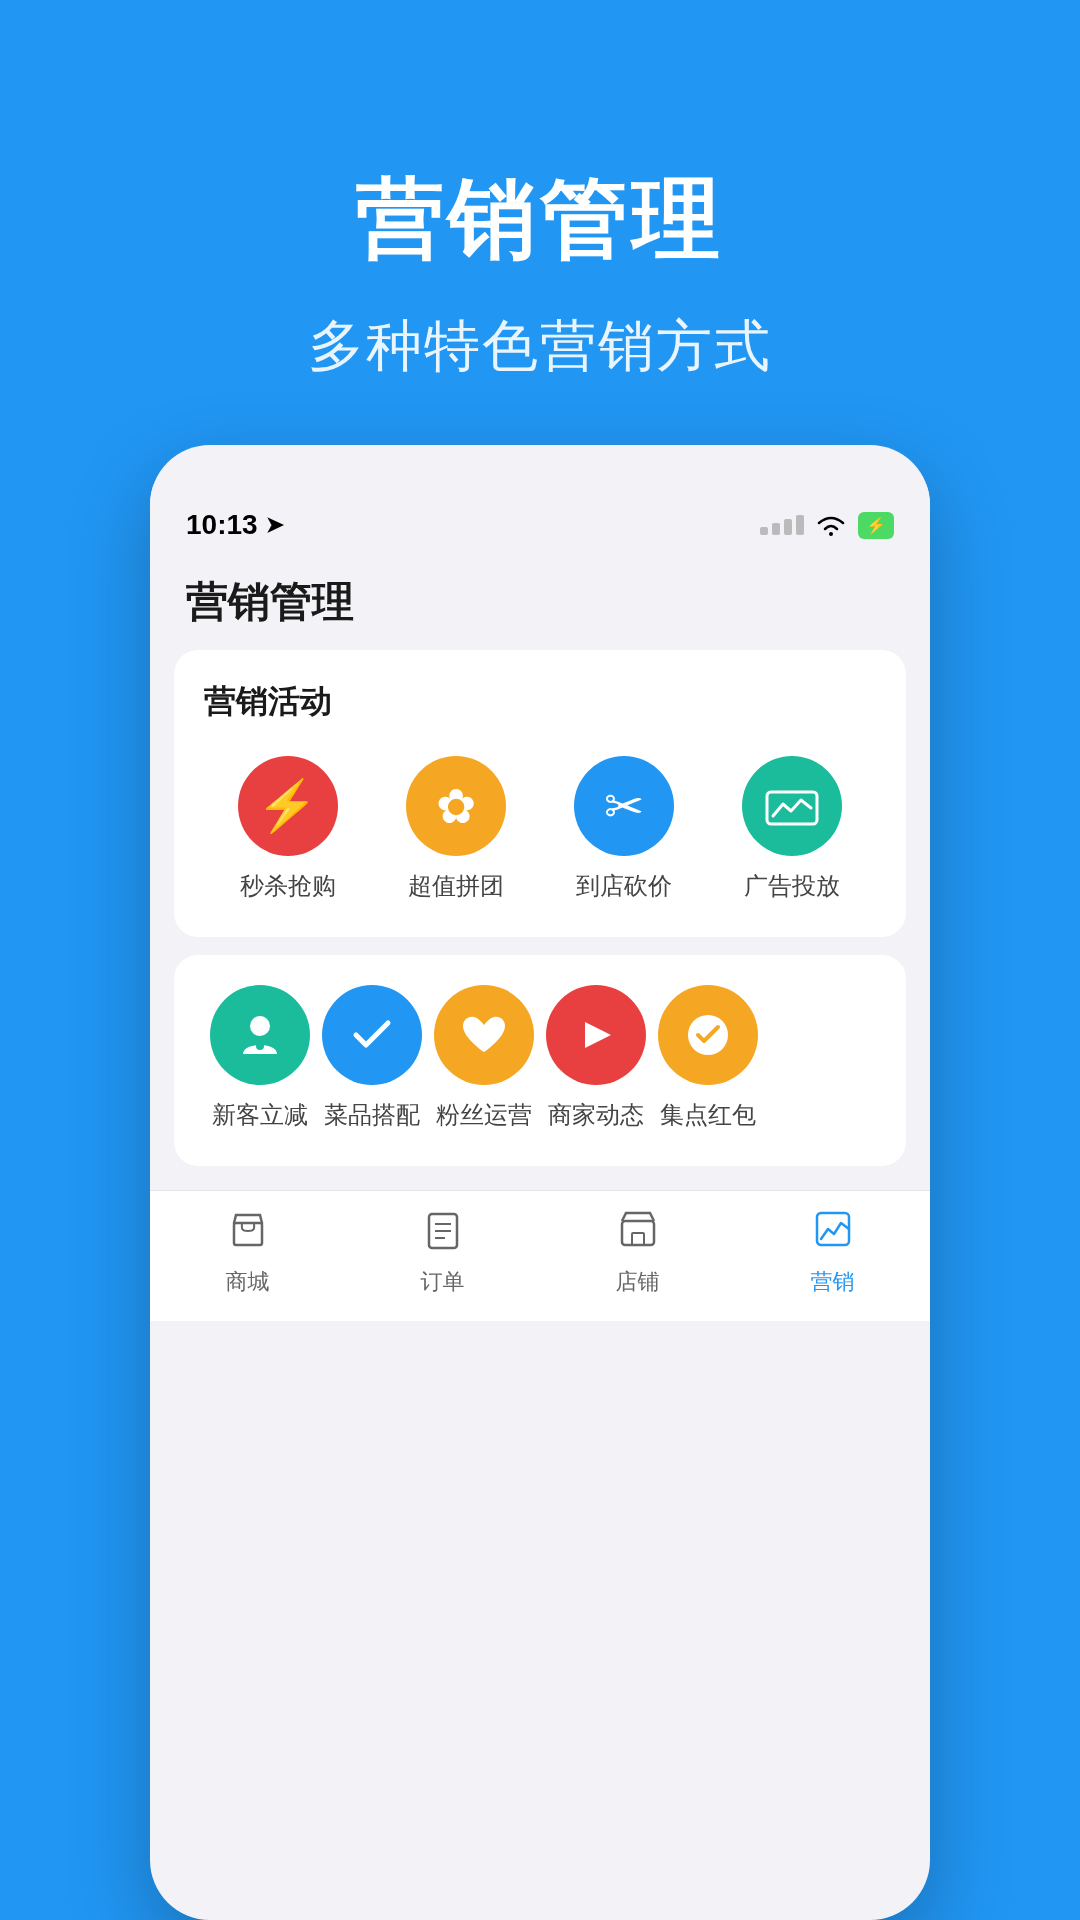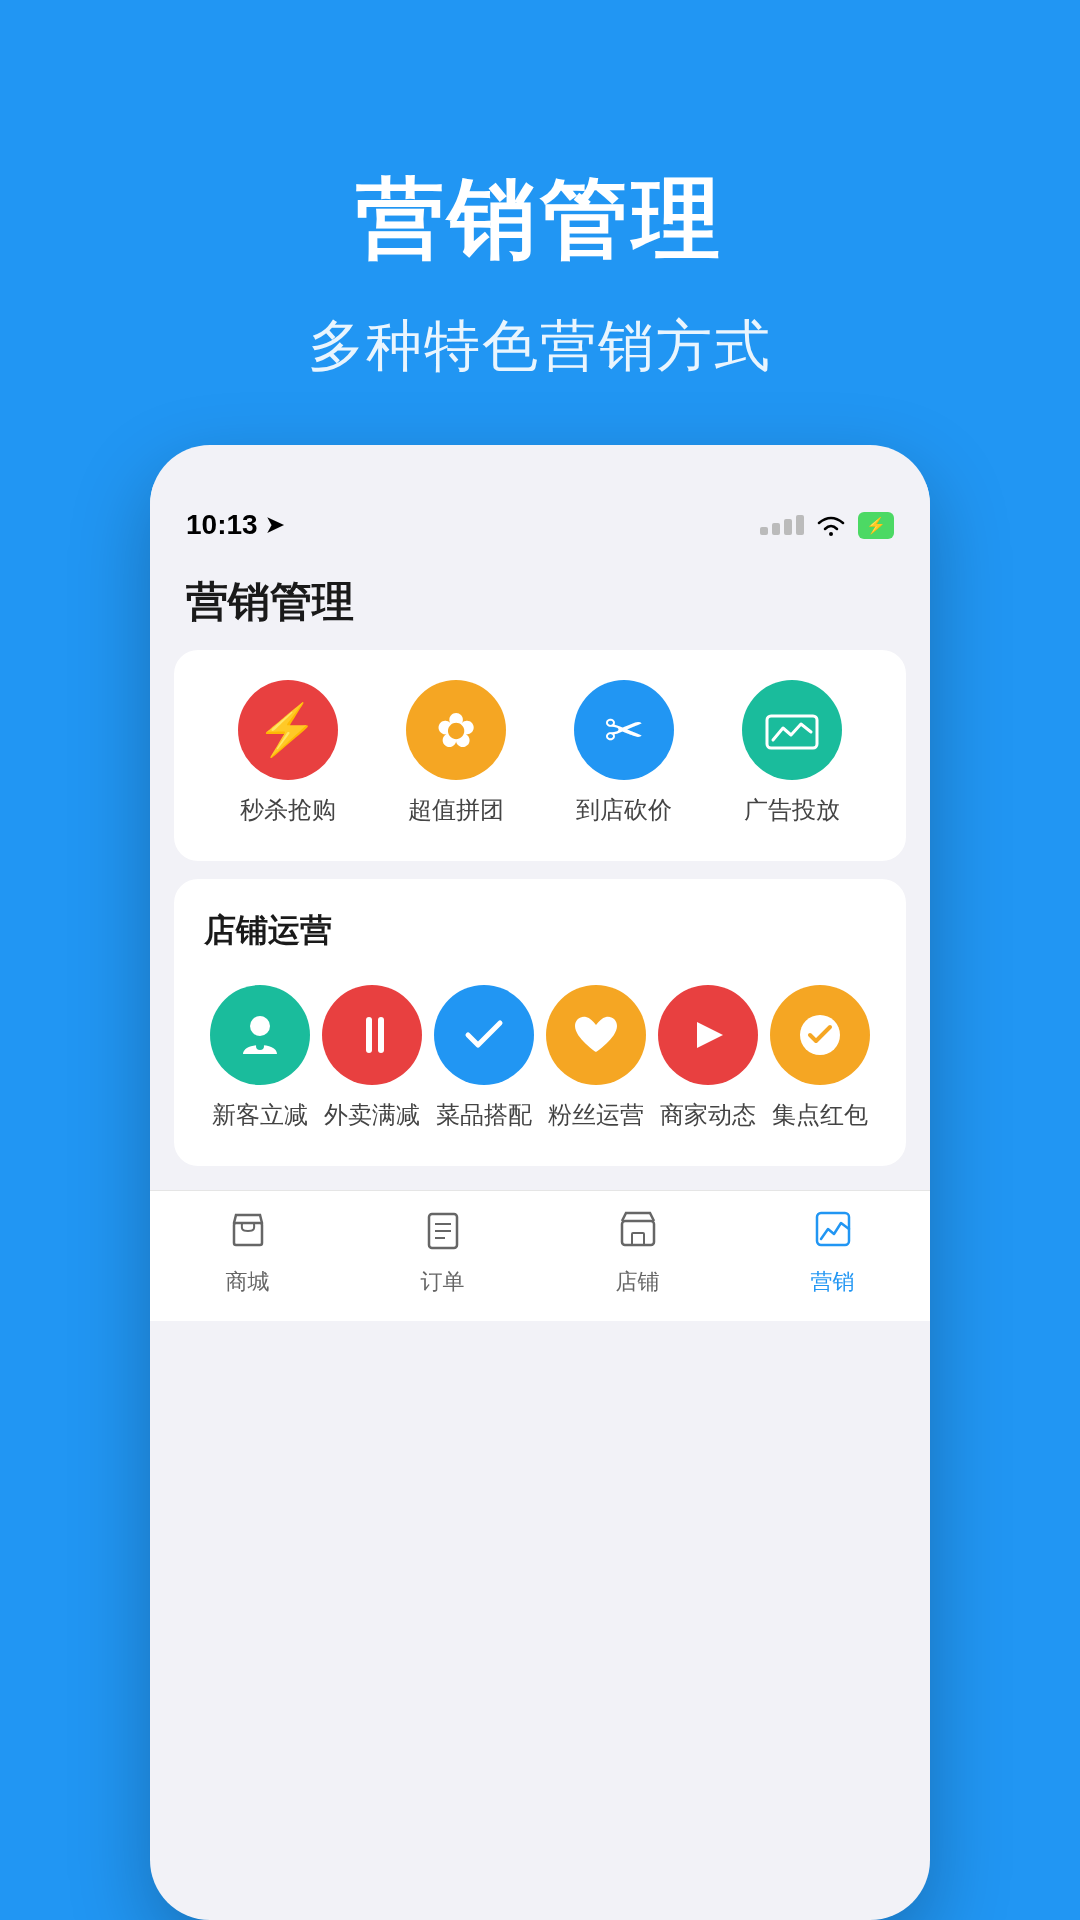--- a/index.html
+++ b/index.html
@@ -219,20 +219,21 @@
     </div>
   </div>
 
   <div class="app-header">
     <div class="app-header-title">营销管理</div>
   </div>
 
   <div class="app-content">
 
     <div class="card">
+      <div class="card-title">营销活动</div>
       <div class="icon-grid">
 
         <div class="icon-item">
           <div class="icon-circle" style="background:#e84040;">
             <span style="color:#fff; font-size:50px; font-weight:700;">⚡</span>
           </div>
           <span class="icon-label">秒杀抢购</span>
         </div>
 
         <div class="icon-item">
@@ -256,45 +257,35 @@
               <polyline points="8,32 18,20 26,27 36,16 46,24" stroke="white" stroke-width="3" fill="none" stroke-linecap="round" stroke-linejoin="round"></polyline>
             </svg>
           </div>
           <span class="icon-label">广告投放</span>
         </div>
 
       </div>
     </div>
 
     <div class="card">
-      <div class="card-title">店铺运营</div>
       <div class="icon-grid-store">
 
         <div class="icon-item">
           <div class="icon-circle" style="background:#1abc9c;">
             <svg width="54" height="54" viewBox="0 0 54 54" fill="none">
               <circle cx="27" cy="18" r="10" fill="white"></circle>
               <path d="M10 46 C10 34 44 34 44 46" fill="white"></path>
               <circle cx="27" cy="38" r="4" fill="#1abc9c"></circle>
               <line x1="24" y1="38" x2="30" y2="38" stroke="#1abc9c" stroke-width="2"></line>
               <line x1="27" y1="35" x2="27" y2="41" stroke="#1abc9c" stroke-width="2"></line>
             </svg>
           </div>
           <span class="icon-label">新客立减</span>
         </div>
 
-        <div class="icon-item">
-          <div class="icon-circle" style="background:#e84040;">
-            <svg width="52" height="52" viewBox="0 0 52 52" fill="none">
-              <rect x="20" y="8" width="6" height="36" rx="3" fill="white"></rect>
-              <rect x="32" y="8" width="6" height="36" rx="3" fill="white"></rect>
-            </svg>
-          </div>
-          <span class="icon-label">外卖满减</span>
-        </div>
 
         <div class="icon-item">
           <div class="icon-circle" style="background:#2196f3;">
             <svg width="52" height="52" viewBox="0 0 52 52" fill="none">
               <path d="M10 26 L20 36 L42 14" stroke="white" stroke-width="5" stroke-linecap="round" stroke-linejoin="round" fill="none"></path>
             </svg>
           </div>
           <span class="icon-label">菜品搭配</span>
         </div>
 

